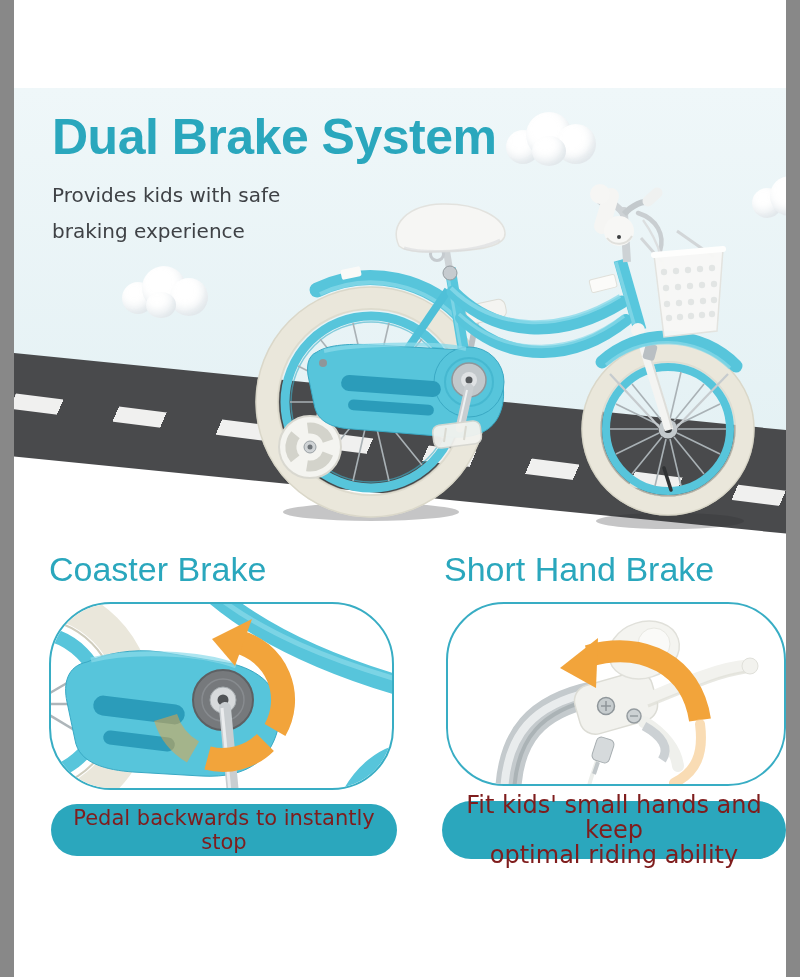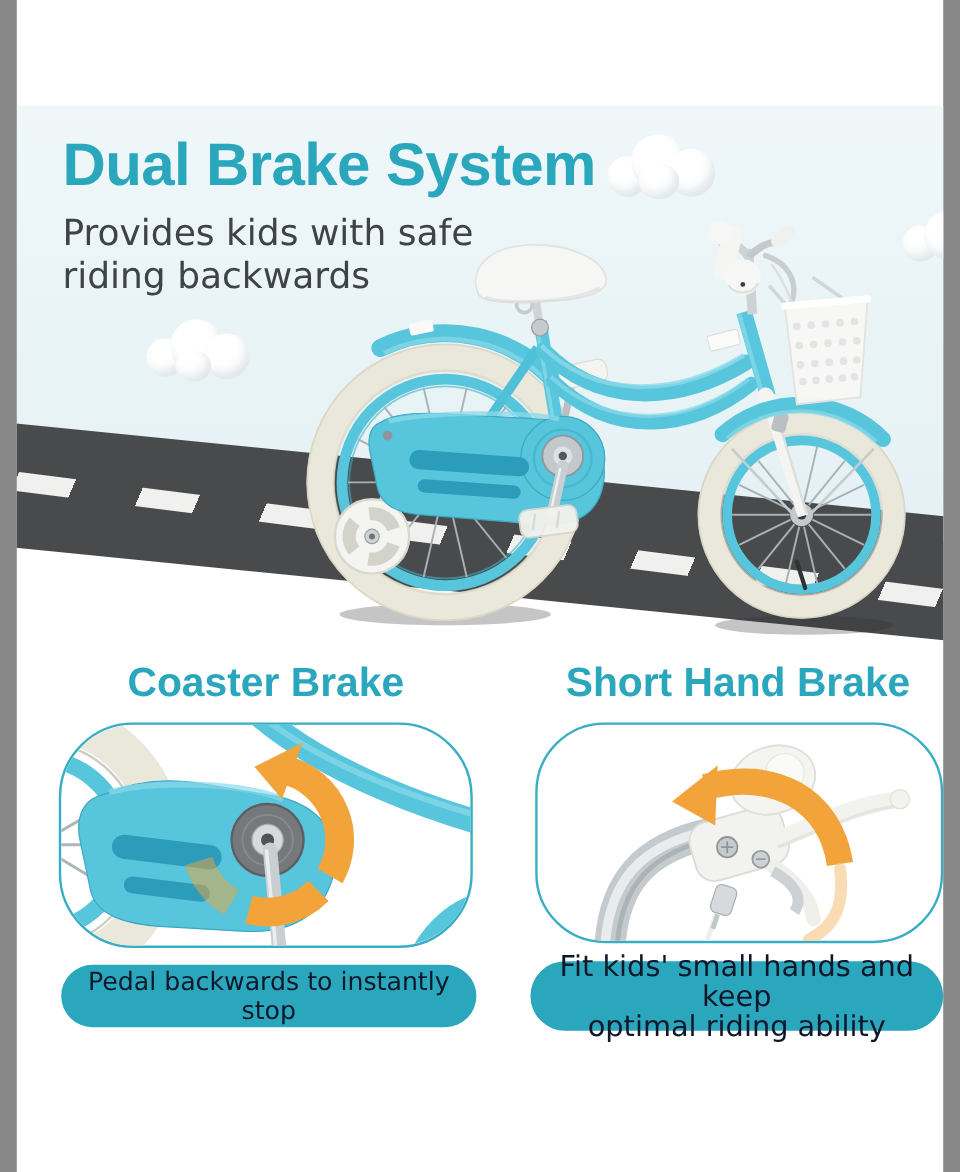--- a/index.html
+++ b/index.html
@@ -15,28 +15,28 @@
   .dashes{position:absolute;left:36px;top:40px;height:16px;width:110%;
     background:repeating-linear-gradient(90deg,var(--dash) 0 48px,transparent 48px 104px);
     transform:rotate(1.5deg) skewX(-16deg);transform-origin:0 0;}
   .cloud{position:absolute;}
   .cloud span{position:absolute;border-radius:50%;
     background:radial-gradient(circle at 35% 30%, #ffffff 55%, #eceff1 100%);
     box-shadow:inset -4px -6px 8px rgba(186,201,208,.35);}
   .bike{position:absolute;left:0;top:0;pointer-events:none;}
   .title{position:absolute;left:38px;top:108px;font-size:50px;font-weight:700;letter-spacing:-.5px;color:var(--accent);}
   .subtitle{position:absolute;left:38px;top:177px;font-family:"DejaVu Sans",sans-serif;
-    font-size:30px;line-height:36px;color:var(--text);}
-  .feat-heading{position:absolute;top:550px;font-size:34px;font-weight:700;color:var(--accent);text-align:center;}
+    font-size:20px;line-height:36px;color:var(--text);}
+  .feat-heading{position:absolute;top:550px;font-size:34px;font-weight:400;color:var(--accent);}
   .feat-heading.left{left:35px;width:345px;}
   .feat-heading.right{left:430px;width:342px;}
   .card{position:absolute;top:602px;background:#fff;border:2px solid #38adc4;overflow:hidden;}
   .card.left{left:35px;width:345px;height:188px;border-radius:62px;}
   .card.right{left:432px;width:340px;height:184px;border-radius:58px;}
-  .pill{position:absolute;background:var(--pill);color:#0f172a;display:flex;flex-direction:column;
+  .pill{position:absolute;background:var(--pill);color:#7f1d1d;display:flex;flex-direction:column;
     align-items:center;justify-content:center;text-align:center;font-family:"DejaVu Sans",sans-serif;}
   .pill.left{left:37px;top:804px;width:346px;height:52px;border-radius:27px;font-size:21px;}
   .pill.right{left:428px;top:801px;width:344px;height:58px;border-radius:29px;font-size:24px;line-height:25px;}
   svg{display:block;}
   
   .c-frame{stroke:var(--bike);fill:none;}
   .c-frame-f{fill:var(--bike);stroke:var(--bike-stroke);stroke-width:1;}
   .c-slot{fill:var(--bike-dark);}
   .c-hi{stroke:#8adaea;fill:none;}
   .c-tire{stroke:var(--tire);fill:none;}
@@ -247,21 +247,21 @@
           <circle cx="677" cy="316" r="3.2"></circle>
           <circle cx="688" cy="315" r="3.2"></circle>
           <circle cx="698" cy="314" r="3.2"></circle>
       </g>
     </g>
   </svg>
 
   <h1 class="title">Dual Brake System</h1>
   <div class="subtitle">
     <div>Provides kids with safe</div>
-    <div>riding backwards</div>
+    <div>braking experience</div>
   </div>
 
   <h2 class="feat-heading left">Coaster Brake</h2>
   <h2 class="feat-heading right">Short Hand Brake</h2>
 
   <div class="card left">
     <svg width="345" height="188" viewBox="0 0 345 188">
 
       <circle class="c-tire" cx="-20" cy="100" r="105" stroke-width="34" stroke="#dcd9cb"></circle>
       <circle cx="-20" cy="100" r="86" fill="none" stroke="#cfccbd" stroke-width="2"></circle>

